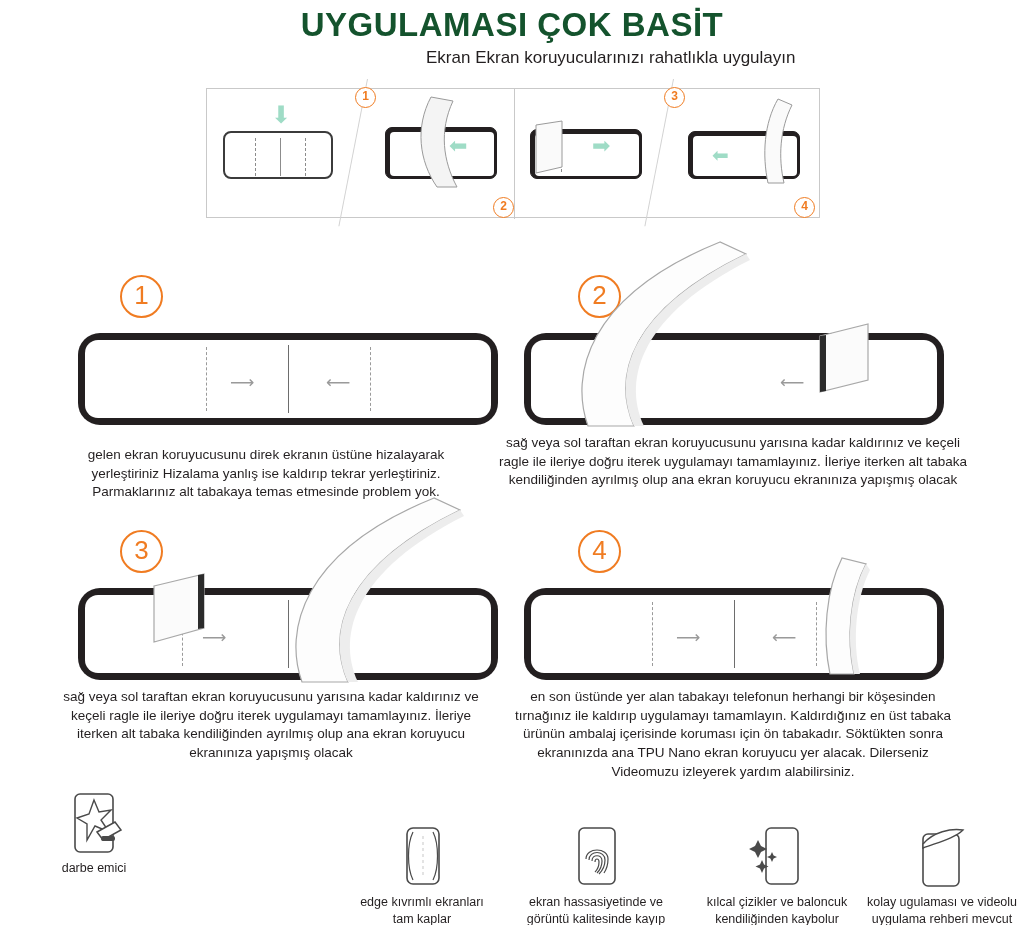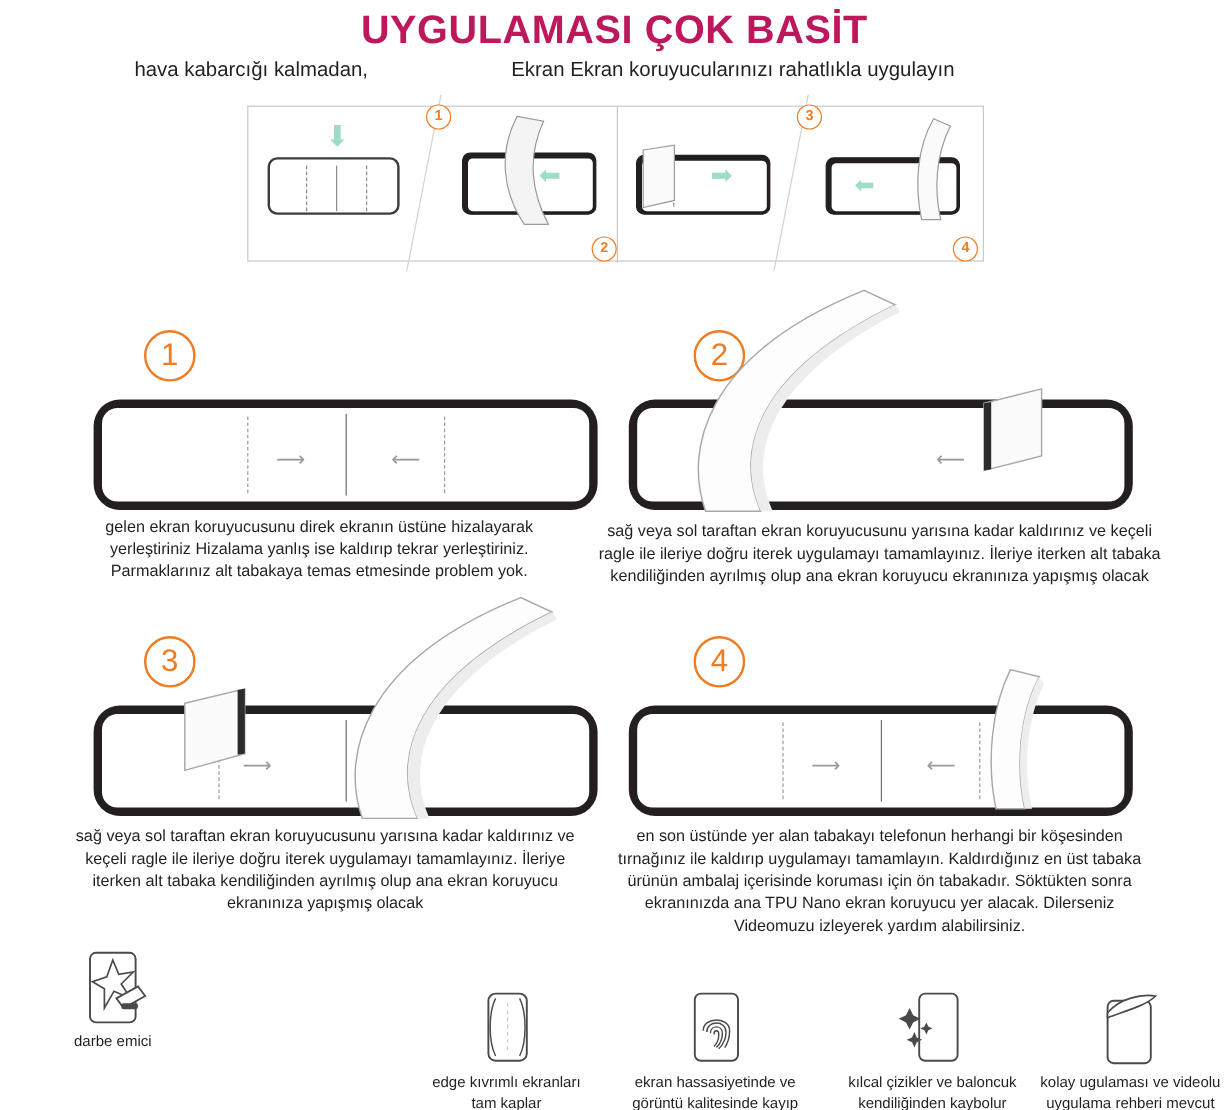--- a/index.html
+++ b/index.html
@@ -24,21 +24,21 @@
   
   .title {
     position: absolute;
     top: 6px;
     left: 0;
     width: 1024px;
     text-align: center;
     font-size: 33px;
     font-weight: bold;
     letter-spacing: 0.5px;
-    color: #be185d;
+    color: #14532d;
   }
   .subtitle-left {
     position: absolute;
     top: 48px;
     left: 112px;
     font-size: 17px;
     color: #231f20;
   }
   .subtitle-right {
     position: absolute;
@@ -195,21 +195,20 @@
     margin: 0 auto 6px auto;
     width: 62px;
   }
 </style>
 </head>
 <body>
 
 <div class="page">
 
   <div class="title">UYGULAMASI ÇOK BASİT</div>
-  <div class="subtitle-left">hava kabarcığı kalmadan,</div>
   <div class="subtitle-right">Ekran Ekran koruyucularınızı rahatlıkla uygulayın</div>
 
   <div class="strip">
     <div class="vdiv" style="left:307px;"></div>
 
     <div class="slash" style="left:160px; top:-10px; transform: rotate(11deg);"></div>
     <div class="slash" style="left:466px; top:-10px; transform: rotate(11deg);"></div>
 
     <div class="strip-cell" style="left:0; width:160px;">
       <div class="mini-phone light" style="left:16px; top:42px; width:110px; height:48px; border-radius:8px;">
@@ -261,21 +260,21 @@
 
     <div class="phone" style="left:78px; top:333px; width:420px; height:92px;">
       <div class="phone-screen" style="left:7px; top:7px; width:406px; height:78px;"></div>
       <div class="screen-dash" style="left:128px; top:14px; height:64px;"></div>
       <div class="screen-dash" style="left:210px; top:12px; height:68px; border-left:1.6px solid #6d6d6d;"></div>
       <div class="screen-dash" style="left:292px; top:14px; height:64px;"></div>
       <div class="arrow-gray" style="left:152px; top:41px;">⟶</div>
       <div class="arrow-gray" style="left:248px; top:41px;">⟵</div>
     </div>
 
-    <div class="caption" style="left:56px; top:430px; width:420px;">gelen ekran koruyucusunu direk ekranın üstüne hizalayarak yerleştiriniz Hizalama yanlış ise kaldırıp tekrar yerleştiriniz. Parmaklarınız alt tabakaya temas etmesinde problem yok.</div>
+    <div class="caption" style="left:56px; top:446px; width:420px;">gelen ekran koruyucusunu direk ekranın üstüne hizalayarak yerleştiriniz Hizalama yanlış ise kaldırıp tekrar yerleştiriniz. Parmaklarınız alt tabakaya temas etmesinde problem yok.</div>
   </div>
 
   <div class="step" style="left:0; top:0;">
     <div class="step-num" style="left:578px; top:275px;">2</div>
 
     <div class="phone" style="left:524px; top:333px; width:420px; height:92px;">
       <div class="phone-screen" style="left:7px; top:7px; width:406px; height:78px;"></div>
       <div class="arrow-gray" style="left:256px; top:41px;">⟵</div>
     </div>
 

